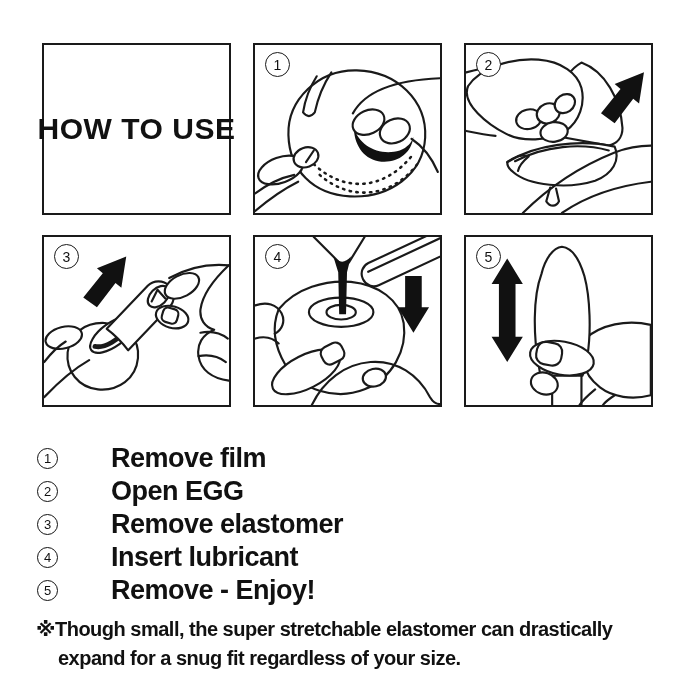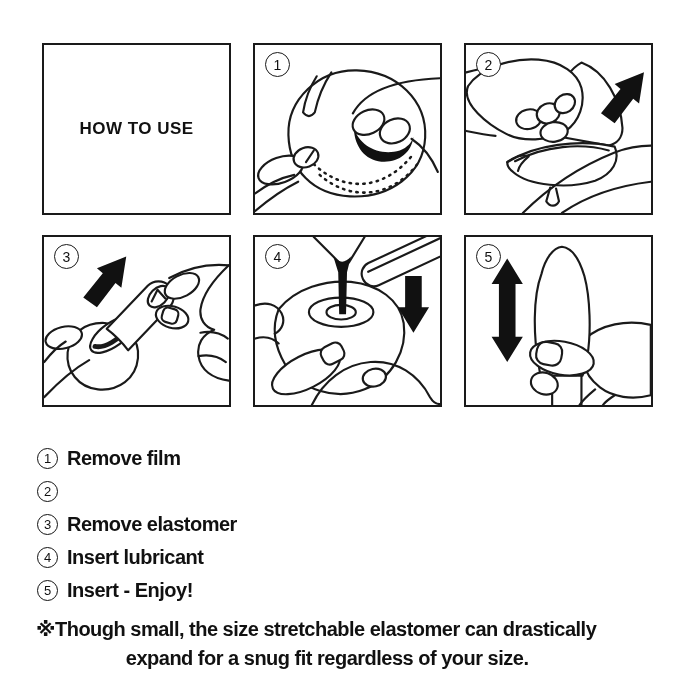--- a/index.html
+++ b/index.html
@@ -10,41 +10,41 @@
   .box{
     position:absolute;width:189px;height:172px;box-sizing:border-box;
     border:2.5px solid #1a1a1a;background:#fff;
   }
   #box-title{left:42px;top:43px;display:flex;align-items:center;justify-content:center;}
   #panel-1{left:253px;top:43px;}
   #panel-2{left:464px;top:43px;}
   #panel-3{left:42px;top:235px;}
   #panel-4{left:253px;top:235px;}
   #panel-5{left:464px;top:235px;}
-  .title-text{font-size:17px;font-weight:700;letter-spacing:.5px;white-space:nowrap;}
+  .title-text{font-size:30px;font-weight:700;letter-spacing:.5px;white-space:nowrap;}
   .art{position:absolute;left:0;top:0;width:100%;height:100%;display:block;}
   .badge{
     position:absolute;top:7px;left:10px;width:23px;height:23px;background:#fff;
     border:1.8px solid #1a1a1a;border-radius:50%;
     display:flex;align-items:center;justify-content:center;
     font-size:14px;font-weight:400;line-height:1;z-index:2;
   }
   .steps{position:absolute;left:37px;top:442px;}
   .step{display:flex;align-items:center;height:33px;}
   .circ{
     width:21px;height:21px;box-sizing:border-box;border:1.6px solid #111;border-radius:50%;
     display:flex;align-items:center;justify-content:center;
     font-size:13px;font-weight:400;line-height:1;margin-right:9px;flex:none;
   }
-  .lbl{font-size:20px;font-weight:700;letter-spacing:-0.5px;white-space:nowrap;}
+  .lbl{font-size:27px;font-weight:700;letter-spacing:-0.5px;white-space:nowrap;margin-left:44px;}
   .note{position:absolute;left:36px;top:615px;font-size:20px;font-weight:700;
         letter-spacing:-0.5px;line-height:29px;}
   .note-l1{display:flex;white-space:nowrap;}
   .note-marker{flex:none;}
-  .note-l2{padding-left:22px;white-space:nowrap;text-align:center;}
+  .note-l2{padding-left:22px;white-space:nowrap;}
   svg .ln{stroke:#1a1a1a;stroke-width:2.2;fill:none;stroke-linecap:round;stroke-linejoin:round;}
   svg .wf{fill:#fff;}
   svg .blk{fill:#111;stroke:none;}
   svg .dot{stroke-dasharray:1.5 5.5;stroke-width:2.6;}
   svg .thick{stroke-width:5;}
 </style>
 </head>
 <body>
 
 <div class="box" id="box-title">
@@ -169,42 +169,43 @@
   <div class="step">
     <span class="circ">
         <span>1</span>
       </span>
     <span class="lbl">Remove film</span>
   </div>
   <div class="step">
     <span class="circ">
         <span>2</span>
       </span>
+    <span class="lbl">Open EGG</span>
   </div>
   <div class="step">
     <span class="circ">
         <span>3</span>
       </span>
     <span class="lbl">Remove elastomer</span>
   </div>
   <div class="step">
     <span class="circ">
         <span>4</span>
       </span>
     <span class="lbl">Insert lubricant</span>
   </div>
   <div class="step">
     <span class="circ">
         <span>5</span>
       </span>
-    <span class="lbl">Insert - Enjoy!</span>
+    <span class="lbl">Remove - Enjoy!</span>
   </div>
 </div>
 
 <div class="note">
   <div class="note-l1">
     <span class="note-marker">※</span>
-    <span>Though small, the size stretchable elastomer can drastically</span>
+    <span>Though small, the super stretchable elastomer can drastically</span>
   </div>
   <div class="note-l2">
     <span>expand for a snug fit regardless of your size.</span>
   </div>
 </div>
 
 </body></html>

